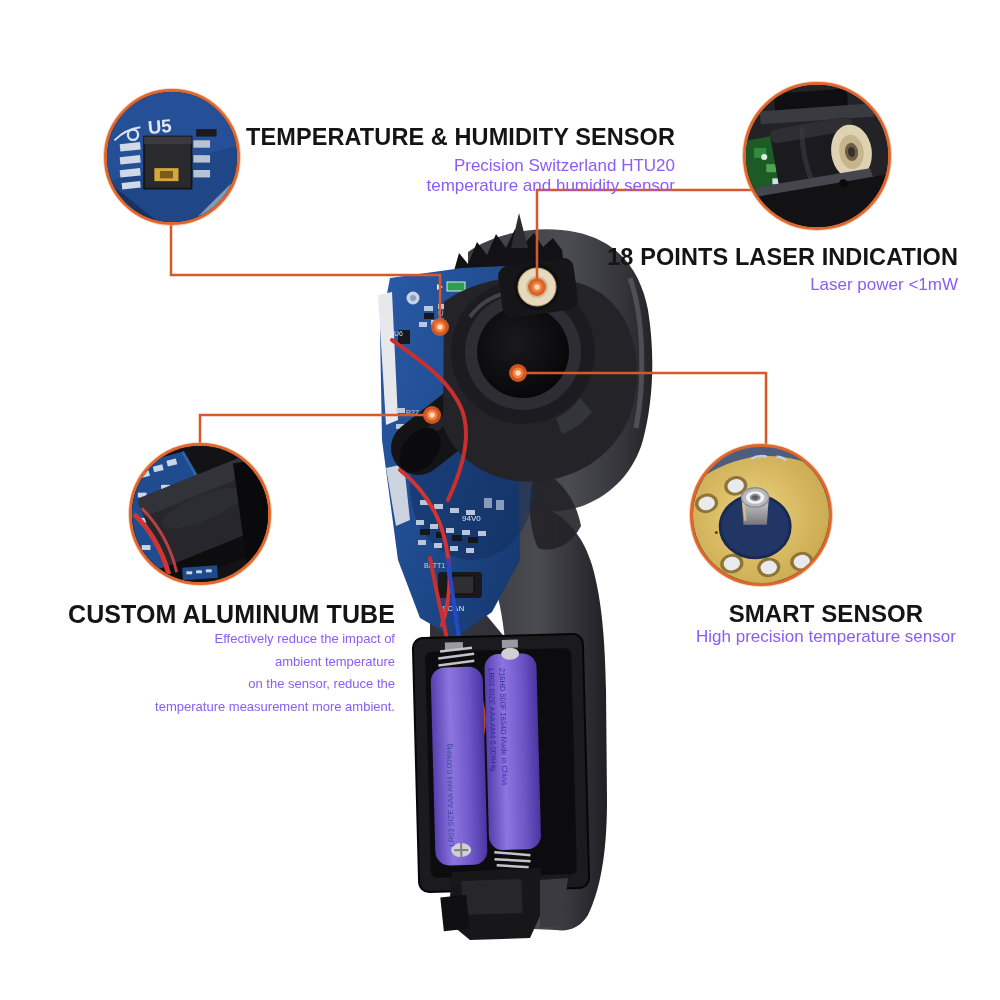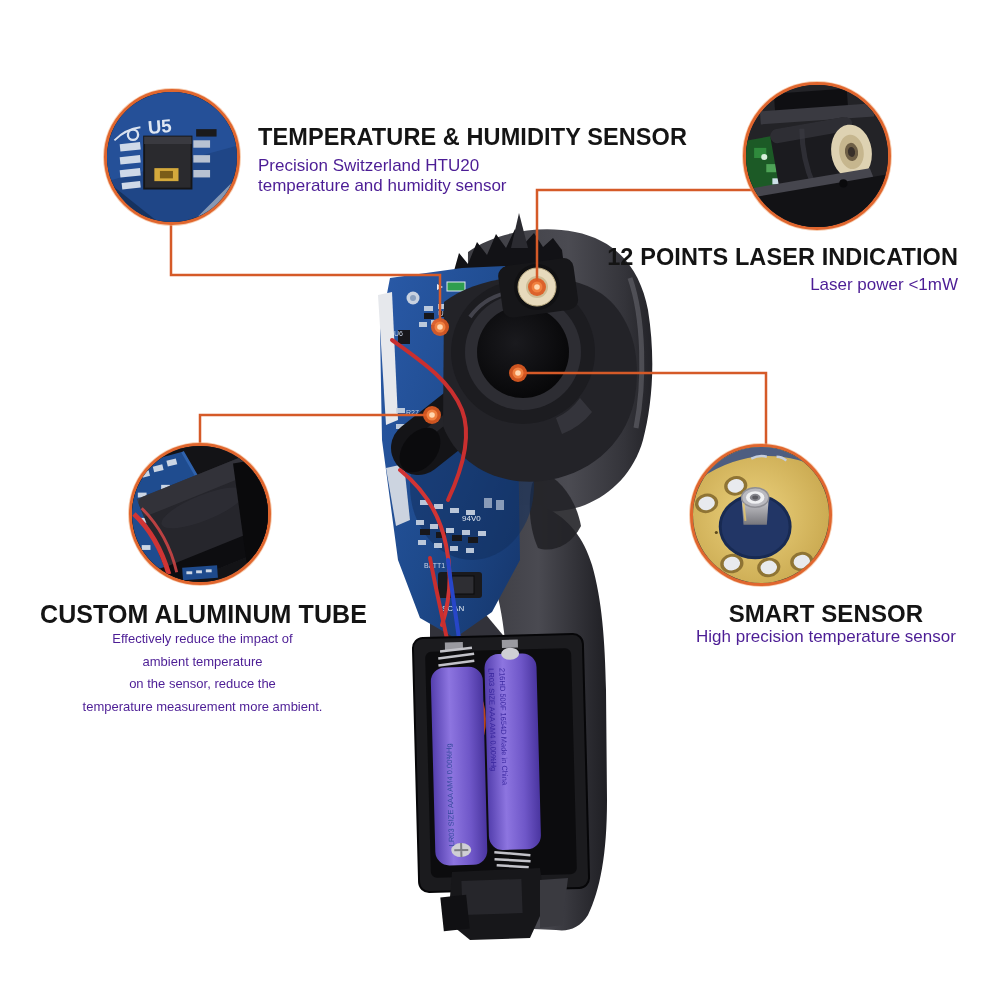--- a/index.html
+++ b/index.html
@@ -7,26 +7,26 @@
   .canvas { position:relative; width:1000px; height:1000px; background:#fff; overflow:hidden; }
   .device-svg { position:absolute; left:0; top:0; width:1000px; height:1000px; }
   .zoom-circle { position:absolute; border-radius:50%; border:3px solid #e0662e; overflow:hidden; background:#123; box-shadow:0 0 0 1px rgba(240,170,120,.55); }
   .zoom-circle svg { display:block; width:100%; height:100%; }
   .zc-tl { left:104px; top:89px;  width:136px; height:136px; }
   .zc-tr { left:743px; top:82px;  width:148px; height:148px; }
   .zc-ml { left:129px; top:443px; width:142px; height:142px; }
   .zc-mr { left:690px; top:444px; width:142px; height:142px; }
   .tblock { position:absolute; }
   .tblock h2 { font-size:23.5px; font-weight:700; color:#141414; line-height:1.08; letter-spacing:.1px; white-space:nowrap; }
-  .tblock p  { font-size:17px; color:#4c1d95; line-height:20px; white-space:nowrap; }
-  .tb-tl { left:258px; top:125px; text-align:left; }
+  .tblock p  { font-size:17px; color:#8b5cf6; line-height:20px; white-space:nowrap; }
+  .tb-tl { left:246px; top:125px; text-align:right; }
   .tb-tl p { margin-top:6px; }
   .tb-tr { right:42px; top:245px; text-align:right; }
   .tb-tr p { margin-top:5px; }
-  .tb-bl { left:38px; top:601px; text-align:center; }
+  .tb-bl { left:66px; top:601px; text-align:right; }
   .tb-bl h2 { font-size:25px; margin-left:2px; }
   .tb-bl p { font-size:13px; line-height:22.5px; }
   .tb-br { left:696px; top:601px; text-align:center; }
   .tb-br h2 { font-size:24px; }
   .tb-br p { }
 </style>
 </head>
 <body>
 
 <div class="canvas">
@@ -373,21 +373,21 @@
 
   <div class="tblock tb-tl">
     <h2>TEMPERATURE &amp; HUMIDITY SENSOR</h2>
     <p>
       <span>Precision Switzerland HTU20</span><br>
       <span>temperature and humidity sensor</span>
     </p>
   </div>
 
   <div class="tblock tb-tr">
-    <h2>12 POINTS LASER INDICATION</h2>
+    <h2>18 POINTS LASER INDICATION</h2>
     <p>Laser power &lt;1mW</p>
   </div>
 
   <div class="tblock tb-bl">
     <h2>CUSTOM ALUMINUM TUBE</h2>
     <p>
       <span>Effectively reduce the impact of</span><br>
       <span>ambient temperature</span><br>
       <span>on the sensor, reduce the</span><br>
       <span>temperature measurement more ambient.</span>

